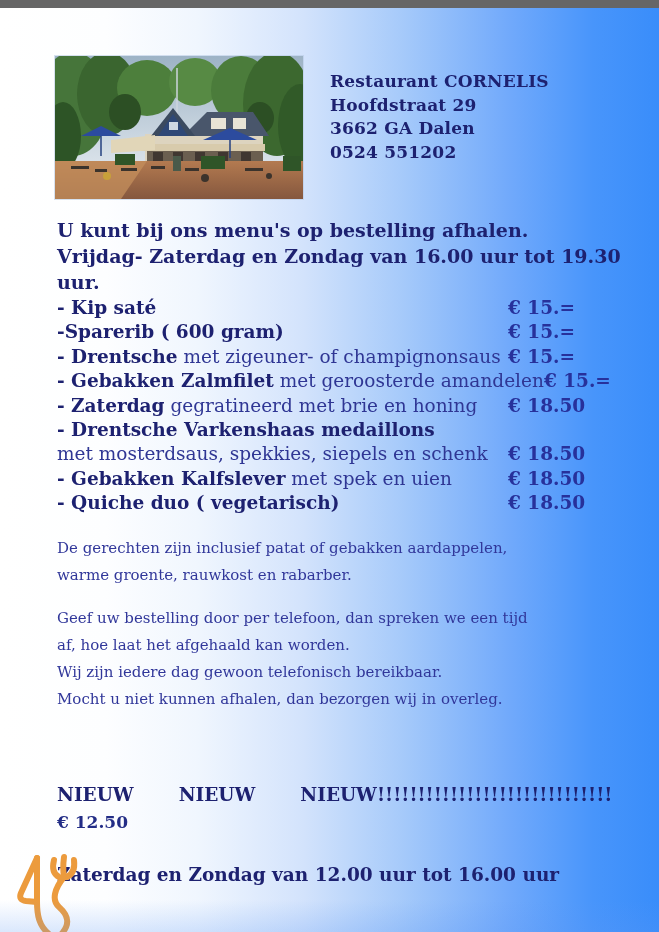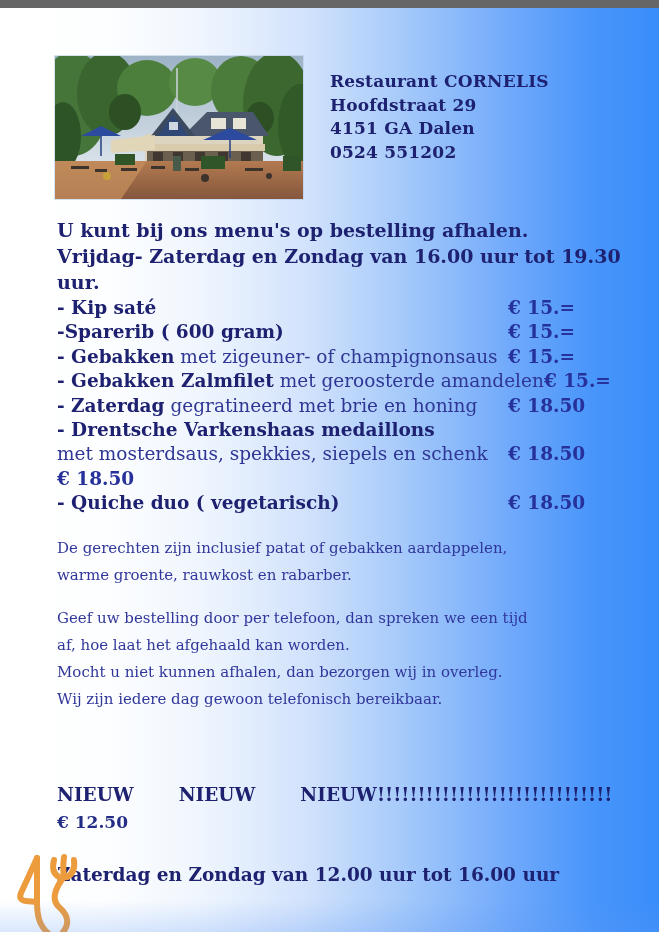--- a/index.html
+++ b/index.html
@@ -127,77 +127,78 @@
       <rect x="190" y="112" width="18" height="3" fill="#3b332c"></rect>
       <circle cx="52" cy="120" r="4" fill="#c8a03a"></circle>
       <circle cx="150" cy="122" r="4" fill="#3b332c"></circle>
       <circle cx="214" cy="120" r="3" fill="#3b332c"></circle>
     </svg>
   </div>
 
   <div class="addr">
     <span class="line">Restaurant CORNELIS</span>
     <span class="line">Hoofdstraat 29</span>
-    <span class="line">4151 GA Dalen</span>
+    <span class="line">3662 GA Dalen</span>
     <span class="line">0524 551202</span>
   </div>
 
   <div class="intro">
     <span class="line">U kunt bij ons menu's op bestelling afhalen.</span>
     <span class="line">Vrijdag- Zaterdag en Zondag van 16.00 uur tot 19.30 uur.</span>
   </div>
 
   <div class="menu">
     <div class="mrow">
       <span class="mleft"><span class="mname">- Kip saté</span><span class="mdesc"></span></span>
       <span class="mprice">€ 15.=</span>
     </div>
     <div class="mrow">
       <span class="mleft"><span class="mname">-Sparerib ( 600 gram)</span><span class="mdesc"></span></span>
       <span class="mprice">€ 15.=</span>
     </div>
     <div class="mrow">
-      <span class="mleft"><span class="mname">- Gebakken</span><span class="mdesc"> met zigeuner- of champignonsaus</span></span>
+      <span class="mleft"><span class="mname">- Drentsche</span><span class="mdesc"> met zigeuner- of champignonsaus</span></span>
       <span class="mprice">€ 15.=</span>
     </div>
     <div class="mrow">
       <span class="mleft"><span class="mname">- Gebakken Zalmfilet</span><span class="mdesc"> met geroosterde amandelen</span></span>
       <span class="mprice">€ 15.=</span>
     </div>
     <div class="mrow">
       <span class="mleft"><span class="mname">- Zaterdag</span><span class="mdesc"> gegratineerd met brie en honing</span></span>
       <span class="mprice">€ 18.50</span>
     </div>
     <div class="mrow">
       <span class="mleft"><span class="mname">- Drentsche Varkenshaas medaillons</span><span class="mdesc"></span></span>
       <span class="mprice"></span>
     </div>
     <div class="mrow">
       <span class="mleft"><span class="mname"></span><span class="mdesc">met mosterdsaus, spekkies, siepels en schenk</span></span>
       <span class="mprice">€ 18.50</span>
     </div>
     <div class="mrow">
+      <span class="mleft"><span class="mname">- Gebakken Kalfslever</span><span class="mdesc"> met spek en uien</span></span>
       <span class="mprice">€ 18.50</span>
     </div>
     <div class="mrow">
       <span class="mleft"><span class="mname">- Quiche duo ( vegetarisch)</span><span class="mdesc"></span></span>
       <span class="mprice">€ 18.50</span>
     </div>
   </div>
 
   <div class="para included">
     <span class="line">De gerechten zijn inclusief patat of gebakken aardappelen,</span>
     <span class="line">warme groente, rauwkost en rabarber.</span>
   </div>
 
   <div class="para ordering">
     <span class="line">Geef uw bestelling door per telefoon, dan spreken we een tijd</span>
     <span class="line">af, hoe laat het afgehaald kan worden.</span>
+    <span class="line">Wij zijn iedere dag gewoon telefonisch bereikbaar.</span>
     <span class="line">Mocht u niet kunnen afhalen, dan bezorgen wij in overleg.</span>
-    <span class="line">Wij zijn iedere dag gewoon telefonisch bereikbaar.</span>
   </div>
 
   <div class="nieuw">
     <span class="line">NIEUW       NIEUW       NIEUW!!!!!!!!!!!!!!!!!!!!!!!!!!!!!</span>
     <span class="line">Zaterdag en Zondag van 12.00 uur tot 16.00 uur</span>
     
   </div>
 
   <div class="price-solo">€ 12.50</div>
 

